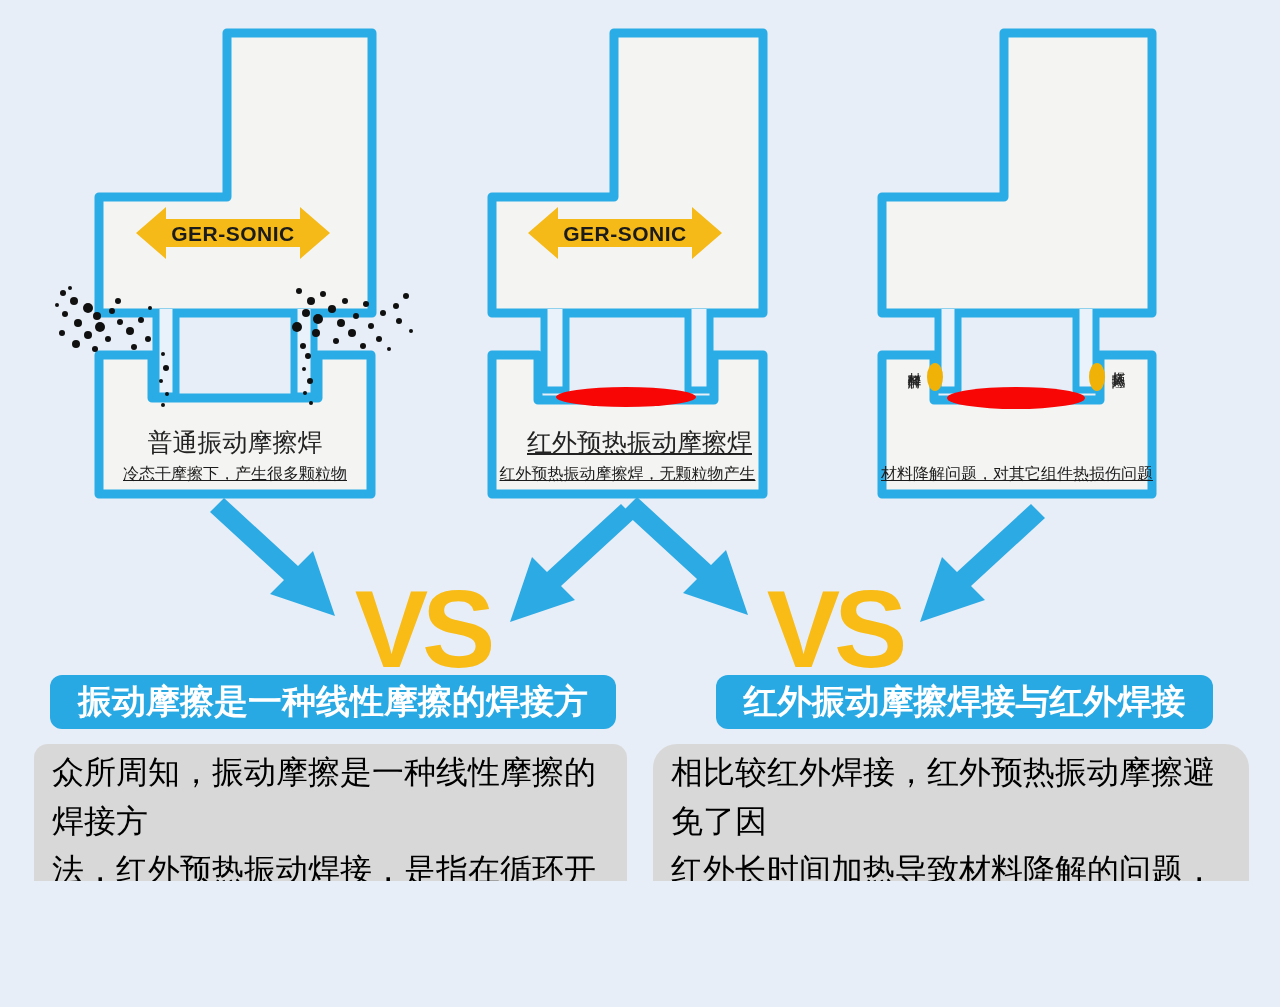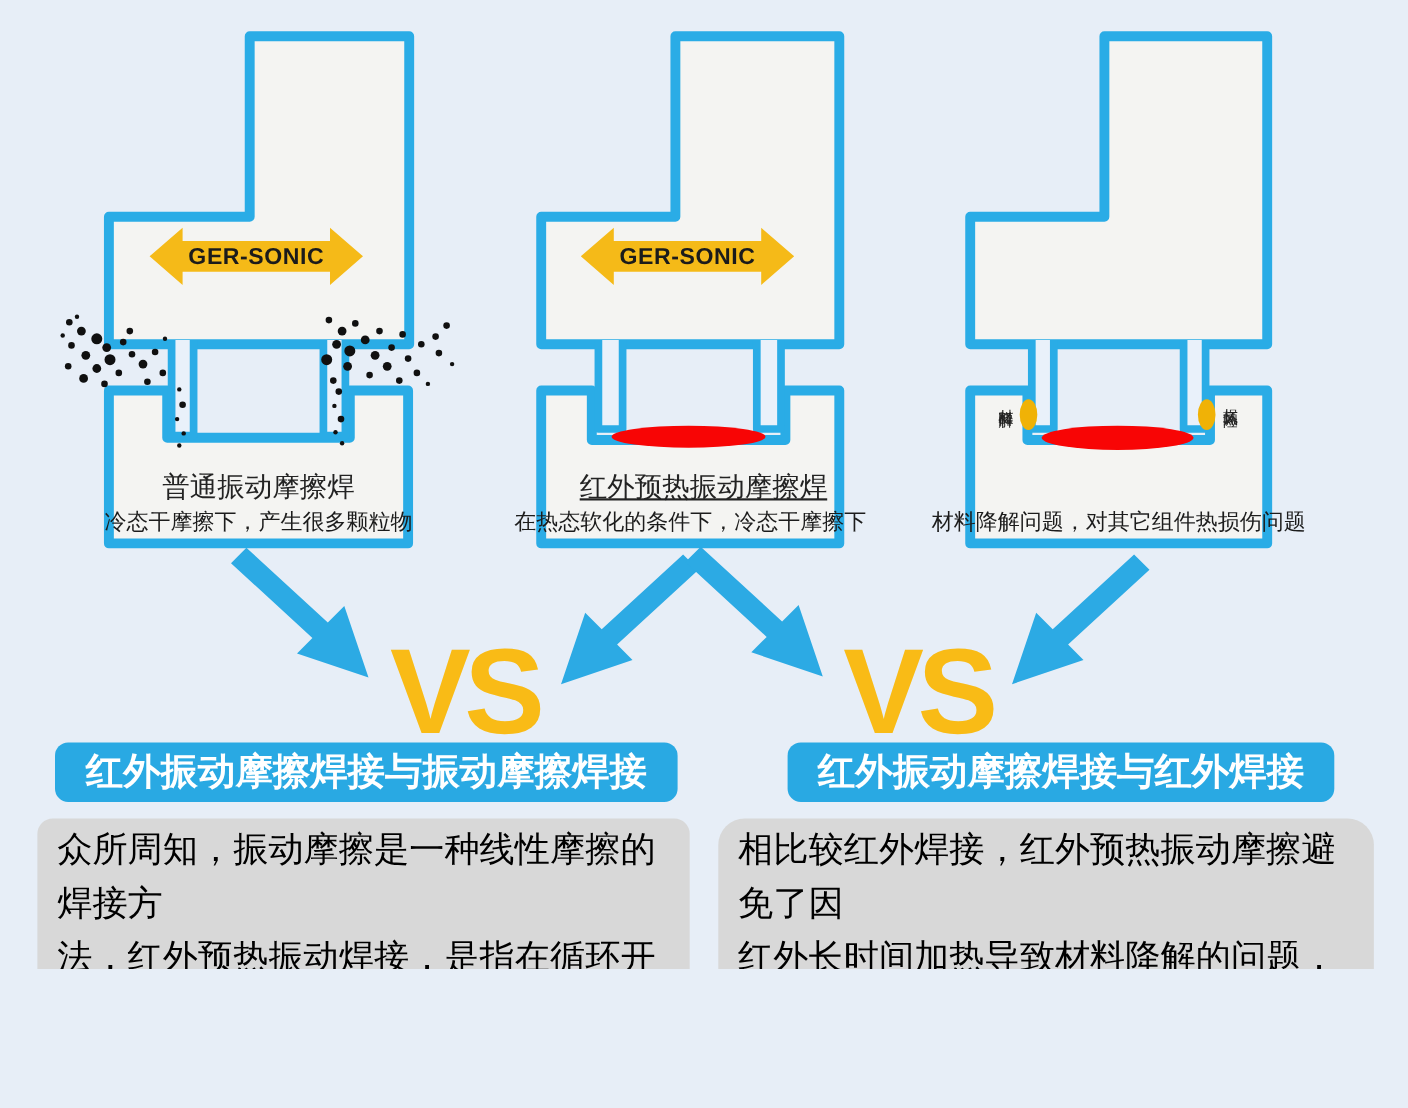--- a/index.html
+++ b/index.html
@@ -10,21 +10,21 @@
   html,body{margin:0;padding:0;}
   body{font-family:"Liberation Sans",sans-serif;background:var(--bg);}
   .stage{position:relative;width:1280px;height:881px;background:var(--bg);overflow:hidden;}
   .stage svg{position:absolute;left:0;top:0;}
   .abs{position:absolute;}
   .sonic-label{height:26px;display:flex;align-items:center;justify-content:center;
     font-size:21px;font-weight:600;color:var(--text-dark);letter-spacing:.5px;}
   .m-title{height:30px;display:flex;align-items:center;justify-content:center;
     font-size:25px;font-weight:500;color:#232323;white-space:nowrap;}
   .m-sub{height:20px;display:flex;align-items:center;justify-content:center;
-    font-size:20px;color:#1c1c1c;white-space:nowrap;}
+    font-size:16px;color:#1c1c1c;white-space:nowrap;text-decoration:underline;}
   .side-note{writing-mode:vertical-rl;text-orientation:upright;font-size:13.5px;
     letter-spacing:1.5px;color:#222;line-height:14px;}
   .vs{width:180px;height:115px;display:flex;align-items:center;justify-content:center;
     font-size:110px;font-weight:900;color:var(--vs-yellow);letter-spacing:-6px;line-height:1;}
   .banner{height:54px;background:var(--banner-blue);border-radius:12px;display:flex;
     align-items:center;justify-content:center;color:#fff;font-size:34px;font-weight:700;
     white-space:nowrap;}
   .para{background:var(--graybox);border-radius:14px;color:#000;font-size:32px;
     line-height:49px;padding:4px 18px;white-space:pre-line;box-sizing:border-box;}
   .machine-outline{fill:var(--toolfill);stroke:var(--outline);stroke-width:9;
@@ -138,31 +138,31 @@
     </g>
   </svg>
 
   <div class="abs sonic-label" style="left:138px;top:221px;width:190px;">GER-SONIC</div>
   <div class="abs sonic-label" style="left:530px;top:221px;width:190px;">GER-SONIC</div>
 
   <div class="abs m-title" style="left:99px;top:427px;width:272px;font-family:Liberation Serif, serif;">普通振动摩擦焊</div>
   <div class="abs m-sub" style="left:99px;top:464px;width:272px;">冷态干摩擦下，产生很多颗粒物</div>
 
   <div class="abs m-title" style="left:504px;top:427px;width:271px;text-decoration:underline;">红外预热振动摩擦焊</div>
-  <div class="abs m-sub" style="left:492px;top:464px;width:271px;">在热态软化的条件下，冷态干摩擦下</div>
+  <div class="abs m-sub" style="left:492px;top:464px;width:271px;">红外预热振动摩擦焊，无颗粒物产生</div>
 
   <div class="abs m-sub" style="left:882px;top:464px;width:270px;">材料降解问题，对其它组件热损伤问题</div>
 
   <div class="abs side-note" style="left:907px;top:361px;height:64px;">材料降解</div>
   <div class="abs side-note" style="left:1111px;top:361px;height:64px;">损坏风险</div>
 
   <div class="abs vs" style="left:332px;top:571px;">VS</div>
   <div class="abs vs" style="left:744px;top:571px;">VS</div>
 
-  <div class="abs banner" style="left:50px;top:675px;width:566px;">红外振动摩擦焊接与振动摩擦焊接</div>
+  <div class="abs banner" style="left:50px;top:675px;width:566px;">振动摩擦是一种线性摩擦的焊接方</div>
   <div class="abs banner" style="left:716px;top:675px;width:497px;">红外振动摩擦焊接与红外焊接</div>
 
   <div class="abs para" style="left:34px;top:744px;width:593px;height:251px;">众所周知，振动摩擦是一种线性摩擦的焊接方
 法，红外预热振动焊接，是指在循环开始时增加
 红外预热，软化焊筋以减少振动过程中产生的颗
 粒物，是一种相对较新、更加“清洁”的塑料焊
 接方法。</div>
   <div class="abs para" style="left:653px;top:744px;width:596px;height:251px;border-radius:24px;">相比较红外焊接，红外预热振动摩擦避免了因
 红外长时间加热导致材料降解的问题，以及对
 其它组件造成热损伤的风险。红外振动摩擦，

